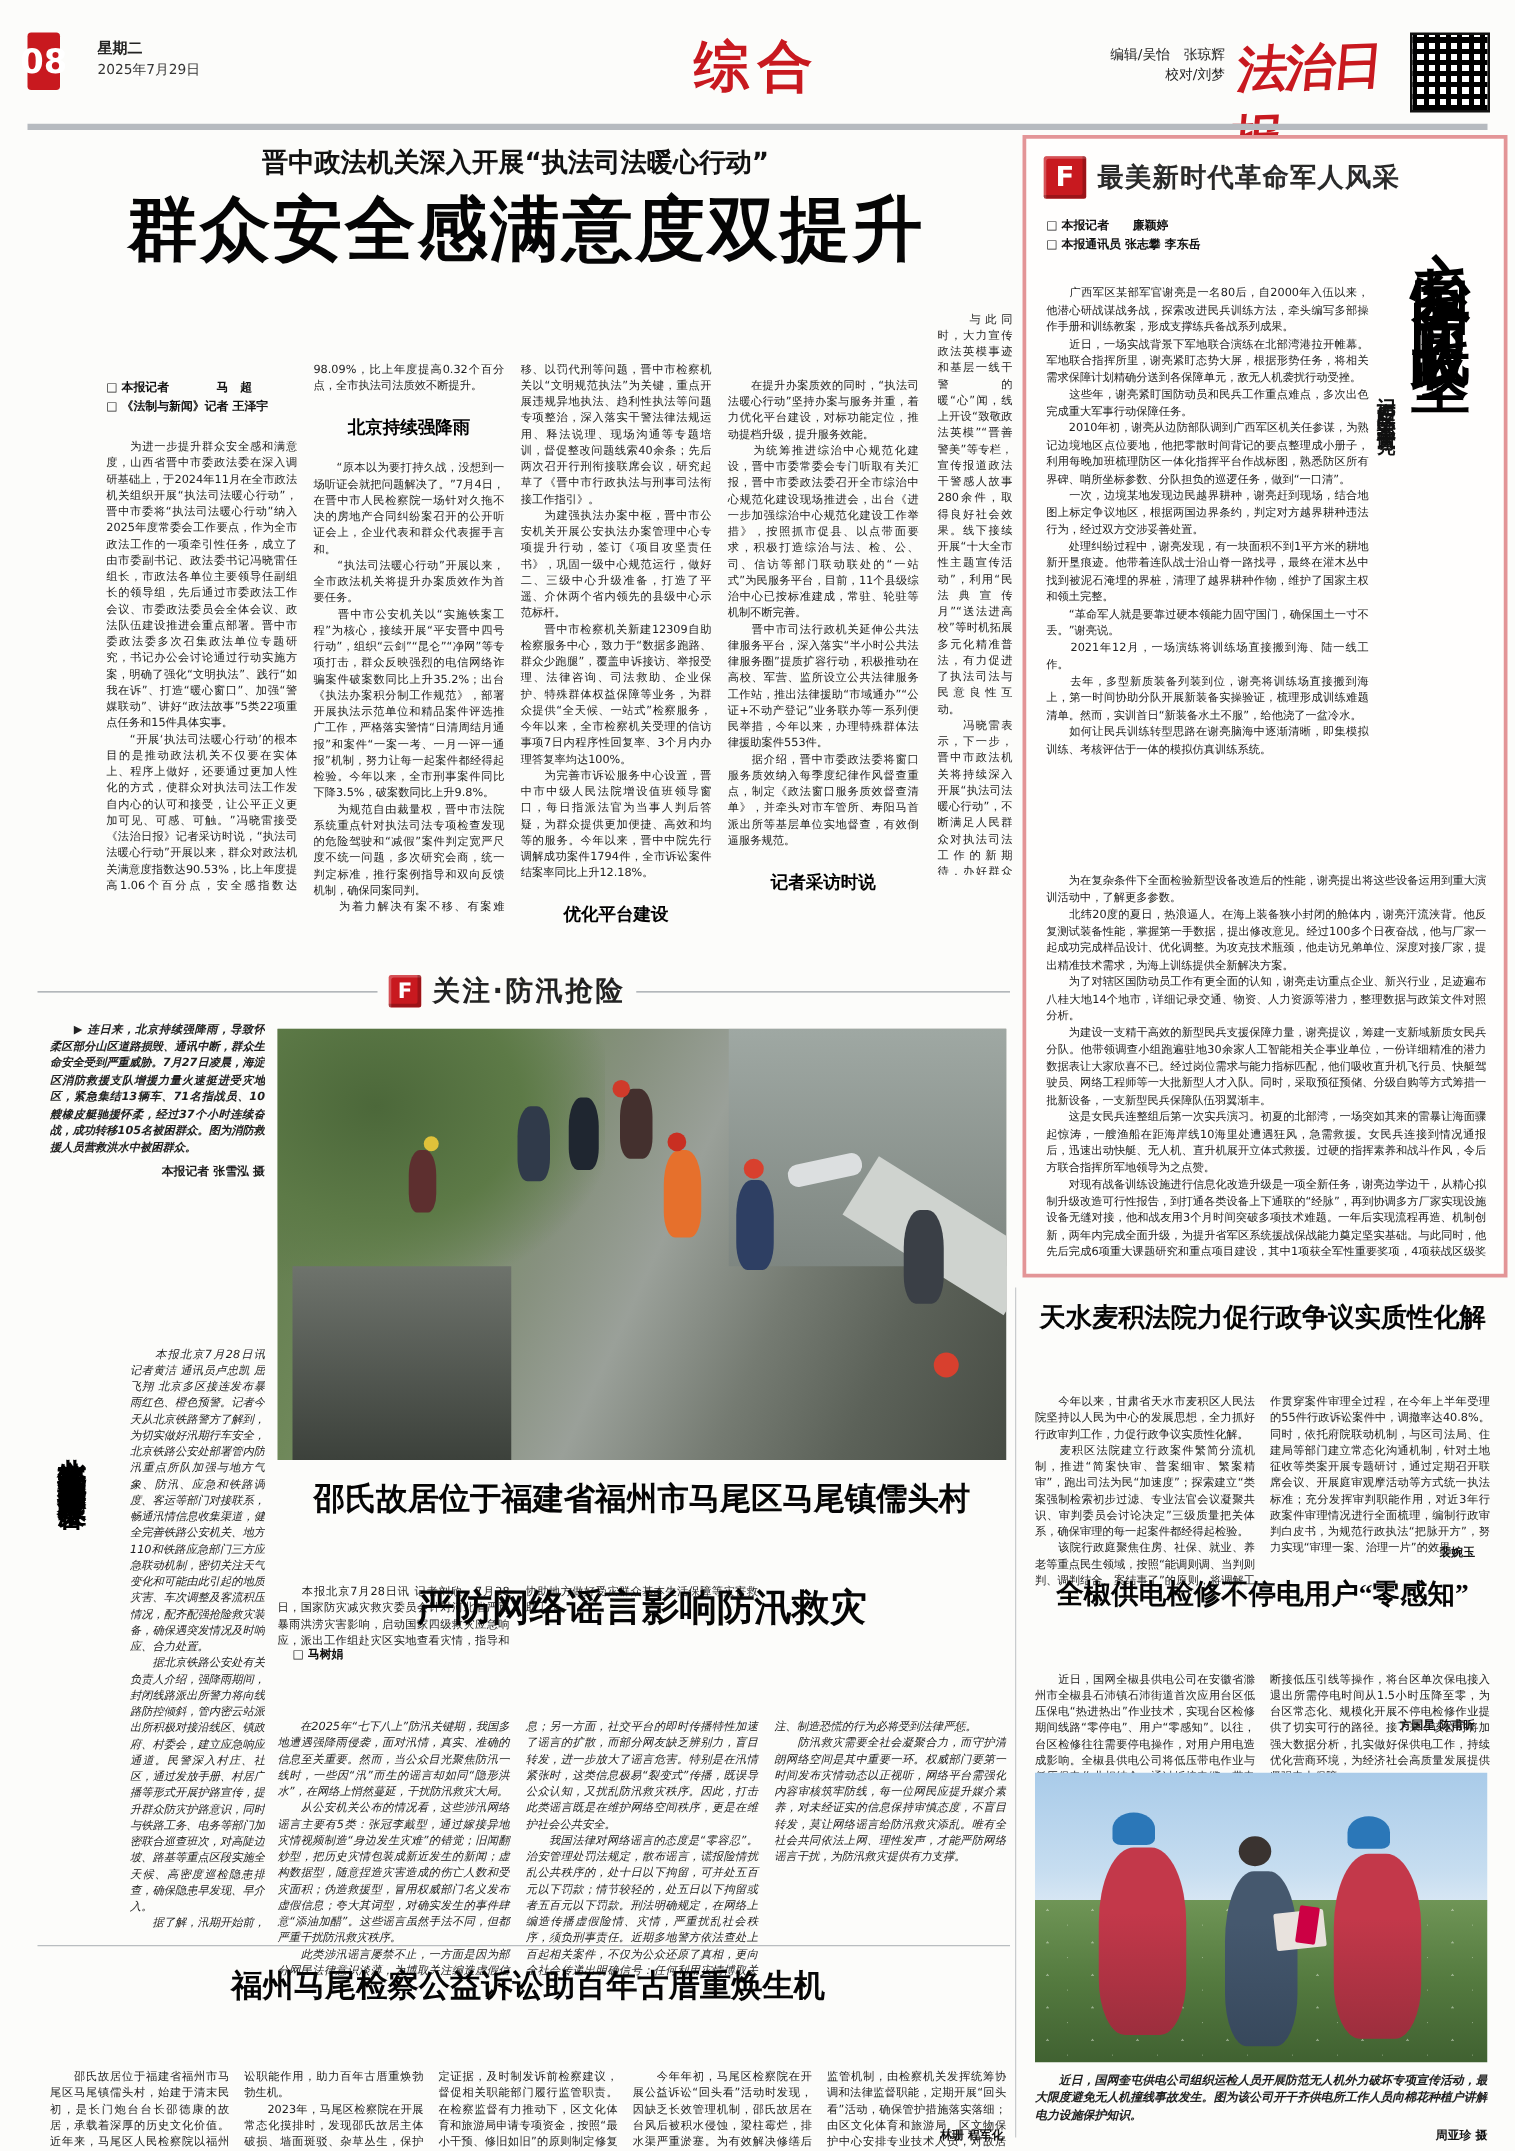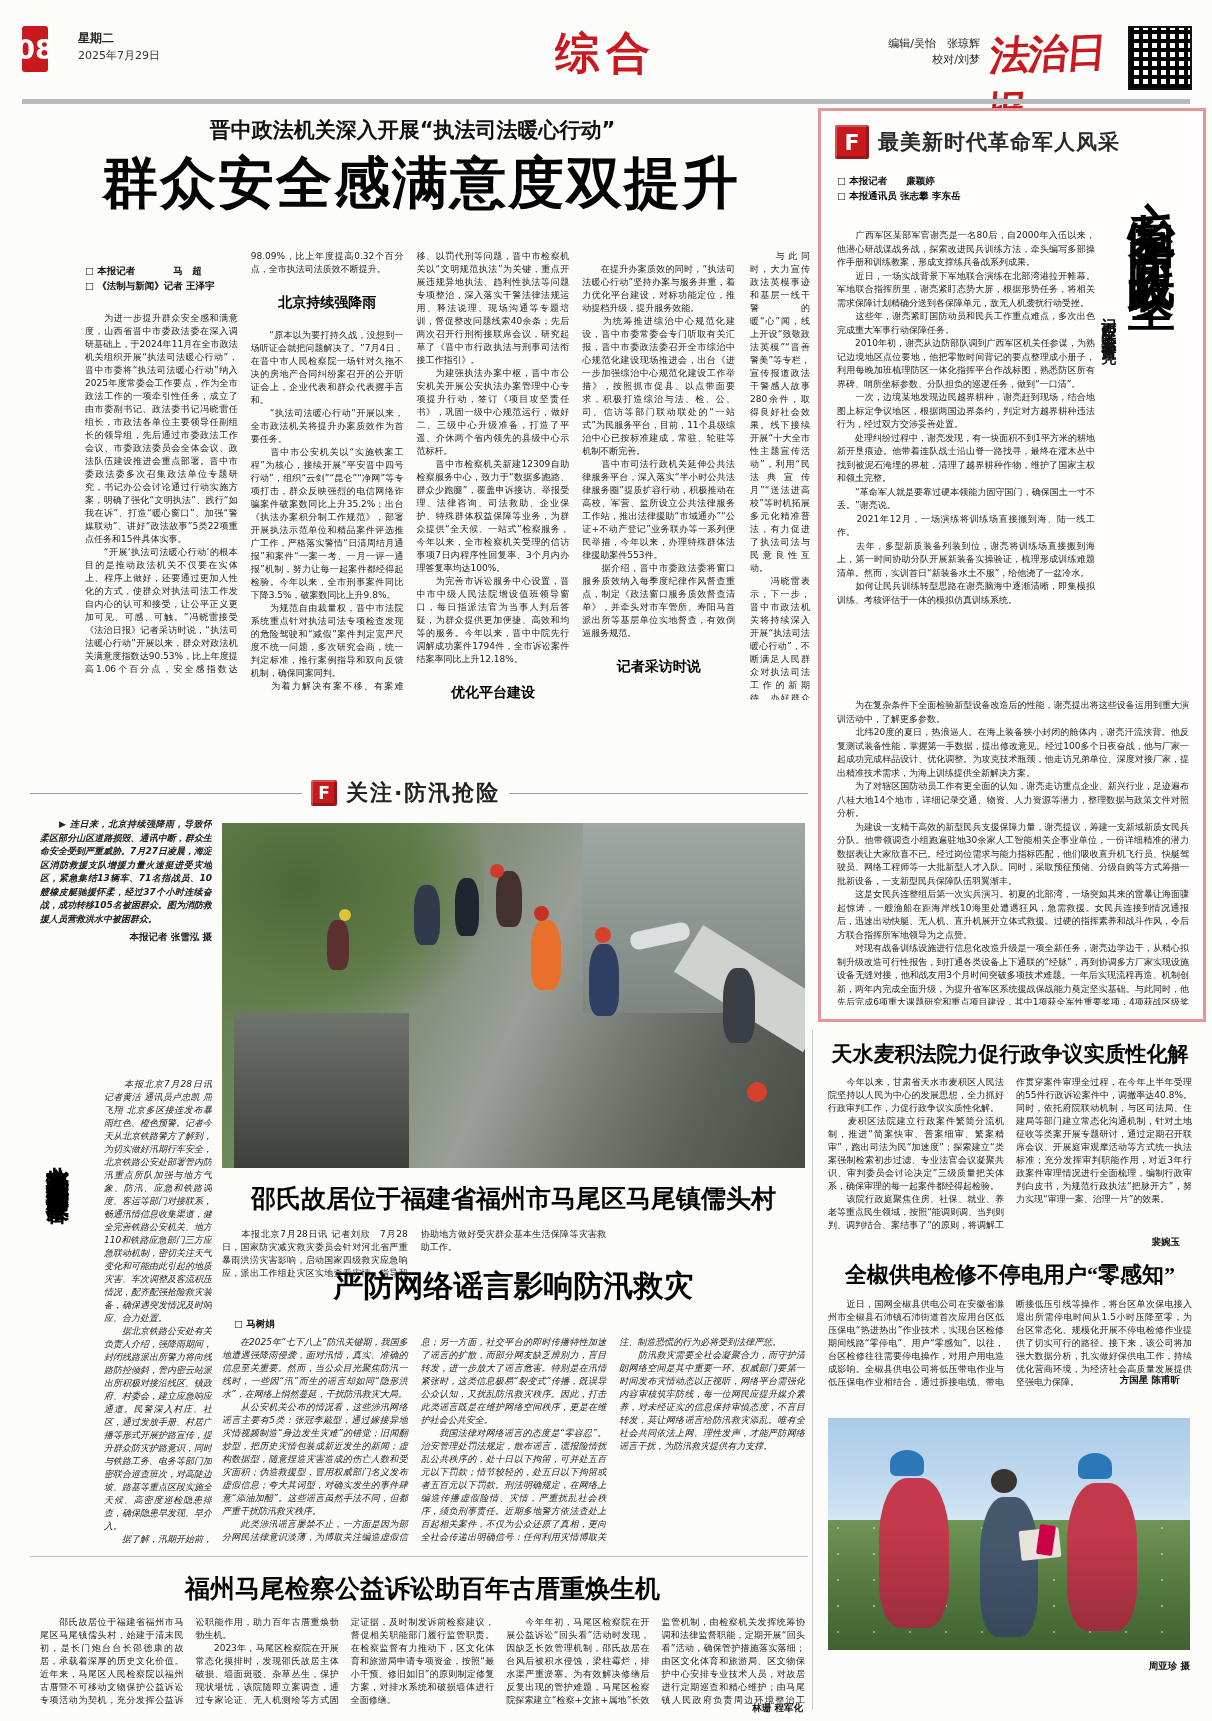--- a/index.html
+++ b/index.html
@@ -2,21 +2,21 @@
 <html><head>
 <meta charset="utf-8">
 <style>
   html,body{margin:0;padding:0;}
   body{width:1212px;height:1721px;position:relative;background:#fcfcfa;
        font-family:"DejaVu Sans","Liberation Sans",sans-serif;color:#1d1d1d;overflow:hidden;}
   .abs{position:absolute;}
   .serif{font-family:"Liberation Serif","DejaVu Serif",serif;}
   .body-text{font-size:9px;line-height:13px;text-align:justify;white-space:pre-line;color:#222;overflow:hidden;}
   .ital{font-style:italic;}
-  .cols{column-gap:13px;column-fill:auto;height:100%;}
+  .cols{column-gap:13px;column-fill:auto;height:100%;margin-top:40px;}
   .c2{column-count:2;} .c3{column-count:3;} .c4{column-count:4;} .c5{column-count:5;}
   .headline{font-weight:900;color:#050505;text-align:center;}
   .byline{font-size:9.5px;font-weight:bold;line-height:15px;white-space:pre-line;color:#111;}
   .subhead{font-size:14px;font-weight:900;text-align:center;margin:7px 0;color:#000;break-inside:avoid;}
   .vtext{writing-mode:vertical-rl;text-orientation:mixed;}
   .sig{font-size:9.5px;font-weight:bold;text-align:right;color:#111;}
   .rule-h{background:#b6babf;}
   .cube{width:26px;height:26px;background:#c8191f;color:#fff;font-weight:900;display:flex;
         align-items:center;justify-content:center;font-size:17px;border-radius:2px;
         box-shadow:inset -3px -3px 0 rgba(0,0,0,.22), inset 2px 2px 0 rgba(255,255,255,.25);}
@@ -176,20 +176,21 @@
   <div class="pfig" style="left:14%;top:26%;width:70px;height:150px;background:linear-gradient(180deg,#c3384a 35%,#9c2e3d 100%);"></div>
   <div class="pfig" style="left:17%;top:14%;width:34px;height:26px;background:#2b77b8;border-radius:50% 50% 20% 20%;"></div>
   <div class="pfig" style="left:42%;top:34%;width:58px;height:140px;background:linear-gradient(180deg,#45586e 30%,#37485c 100%);"></div>
   <div class="pfig" style="left:45%;top:22%;width:26px;height:24px;background:#3a3330;border-radius:50%;"></div>
   <div class="pfig" style="left:66%;top:28%;width:70px;height:148px;background:linear-gradient(180deg,#c3384a 35%,#9c2e3d 100%);"></div>
   <div class="pfig" style="left:69%;top:15%;width:34px;height:26px;background:#2b77b8;border-radius:50% 50% 20% 20%;"></div>
   <div class="pfig" style="left:53%;top:48%;width:40px;height:30px;background:#e8e2dd;border-radius:2px;transform:rotate(-6deg);"></div>
   <div class="pfig" style="left:58%;top:46%;width:16px;height:30px;background:#c04;border-radius:2px;transform:rotate(8deg);"></div>
 </div>
 <div class="abs" style="left:828px;top:1658px;width:362px;">
+  <div class="body-text ital" style="font-weight:bold;font-size:9.5px;line-height:14px;">　　近日，国网奎屯供电公司组织运检人员开展防范无人机外力破坏专项宣传活动，最大限度避免无人机撞线事故发生。图为该公司开干齐供电所工作人员向棉花种植户讲解电力设施保护知识。</div>
   <div class="sig" style="margin-top:2px;">周亚珍 摄</div>
 </div>
 
 <div class="abs" style="left:30px;top:1556px;width:778px;height:1px;background:#b9bdc0;"></div>
 <div class="abs headline serif" style="left:40px;top:1572px;width:765px;font-size:25px;">福州马尾检察公益诉讼助百年古厝重焕生机</div>
 <div class="abs" style="left:40px;top:1616px;width:765px;height:98px;">
   <div class="cols c5 body-text" style="column-gap:12px;">　　邵氏故居位于福建省福州市马尾区马尾镇儒头村，始建于清末民初，是长门炮台台长邵德康的故居，承载着深厚的历史文化价值。近年来，马尾区人民检察院以福州古厝暨不可移动文物保护公益诉讼专项活动为契机，充分发挥公益诉讼职能作用，助力百年古厝重焕勃勃生机。
 　　2023年，马尾区检察院在开展常态化摸排时，发现邵氏故居主体破损、墙面斑驳、杂草丛生，保护现状堪忧，该院随即立案调查，通过专家论证、无人机测绘等方式固定证据，及时制发诉前检察建议，督促相关职能部门履行监管职责。在检察监督有力推动下，区文化体育和旅游局申请专项资金，按照“最小干预、修旧如旧”的原则制定修复方案，对排水系统和破损墙体进行全面修缮。
 　　今年年初，马尾区检察院在开展公益诉讼“回头看”活动时发现，因缺乏长效管理机制，邵氏故居在台风后被积水侵蚀，梁柱霉烂，排水渠严重淤塞。为有效解决修缮后反复出现的管护难题，马尾区检察院探索建立“检察+文旅+属地”长效监管机制，由检察机关发挥统筹协调和法律监督职能，定期开展“回头看”活动，确保管护措施落实落细；由区文化体育和旅游局、区文物保护中心安排专业技术人员，对故居进行定期巡查和精心维护；由马尾镇人民政府负责周边环境整治工作，进一步健全保护体系，凝聚全方位、多层次保护合力。
 　　目前，邵氏故居修缮工作已全面完成。接下来，马尾区检察院将依托“海丝检护蔚蓝”专项行动，挖掘整理邵氏故居与船政文化的深厚渊源，推动古厝在历史研究、爱国主义教育等领域的活化利用，使其成为传承和弘扬民族精神的闪亮坐标。</div>

